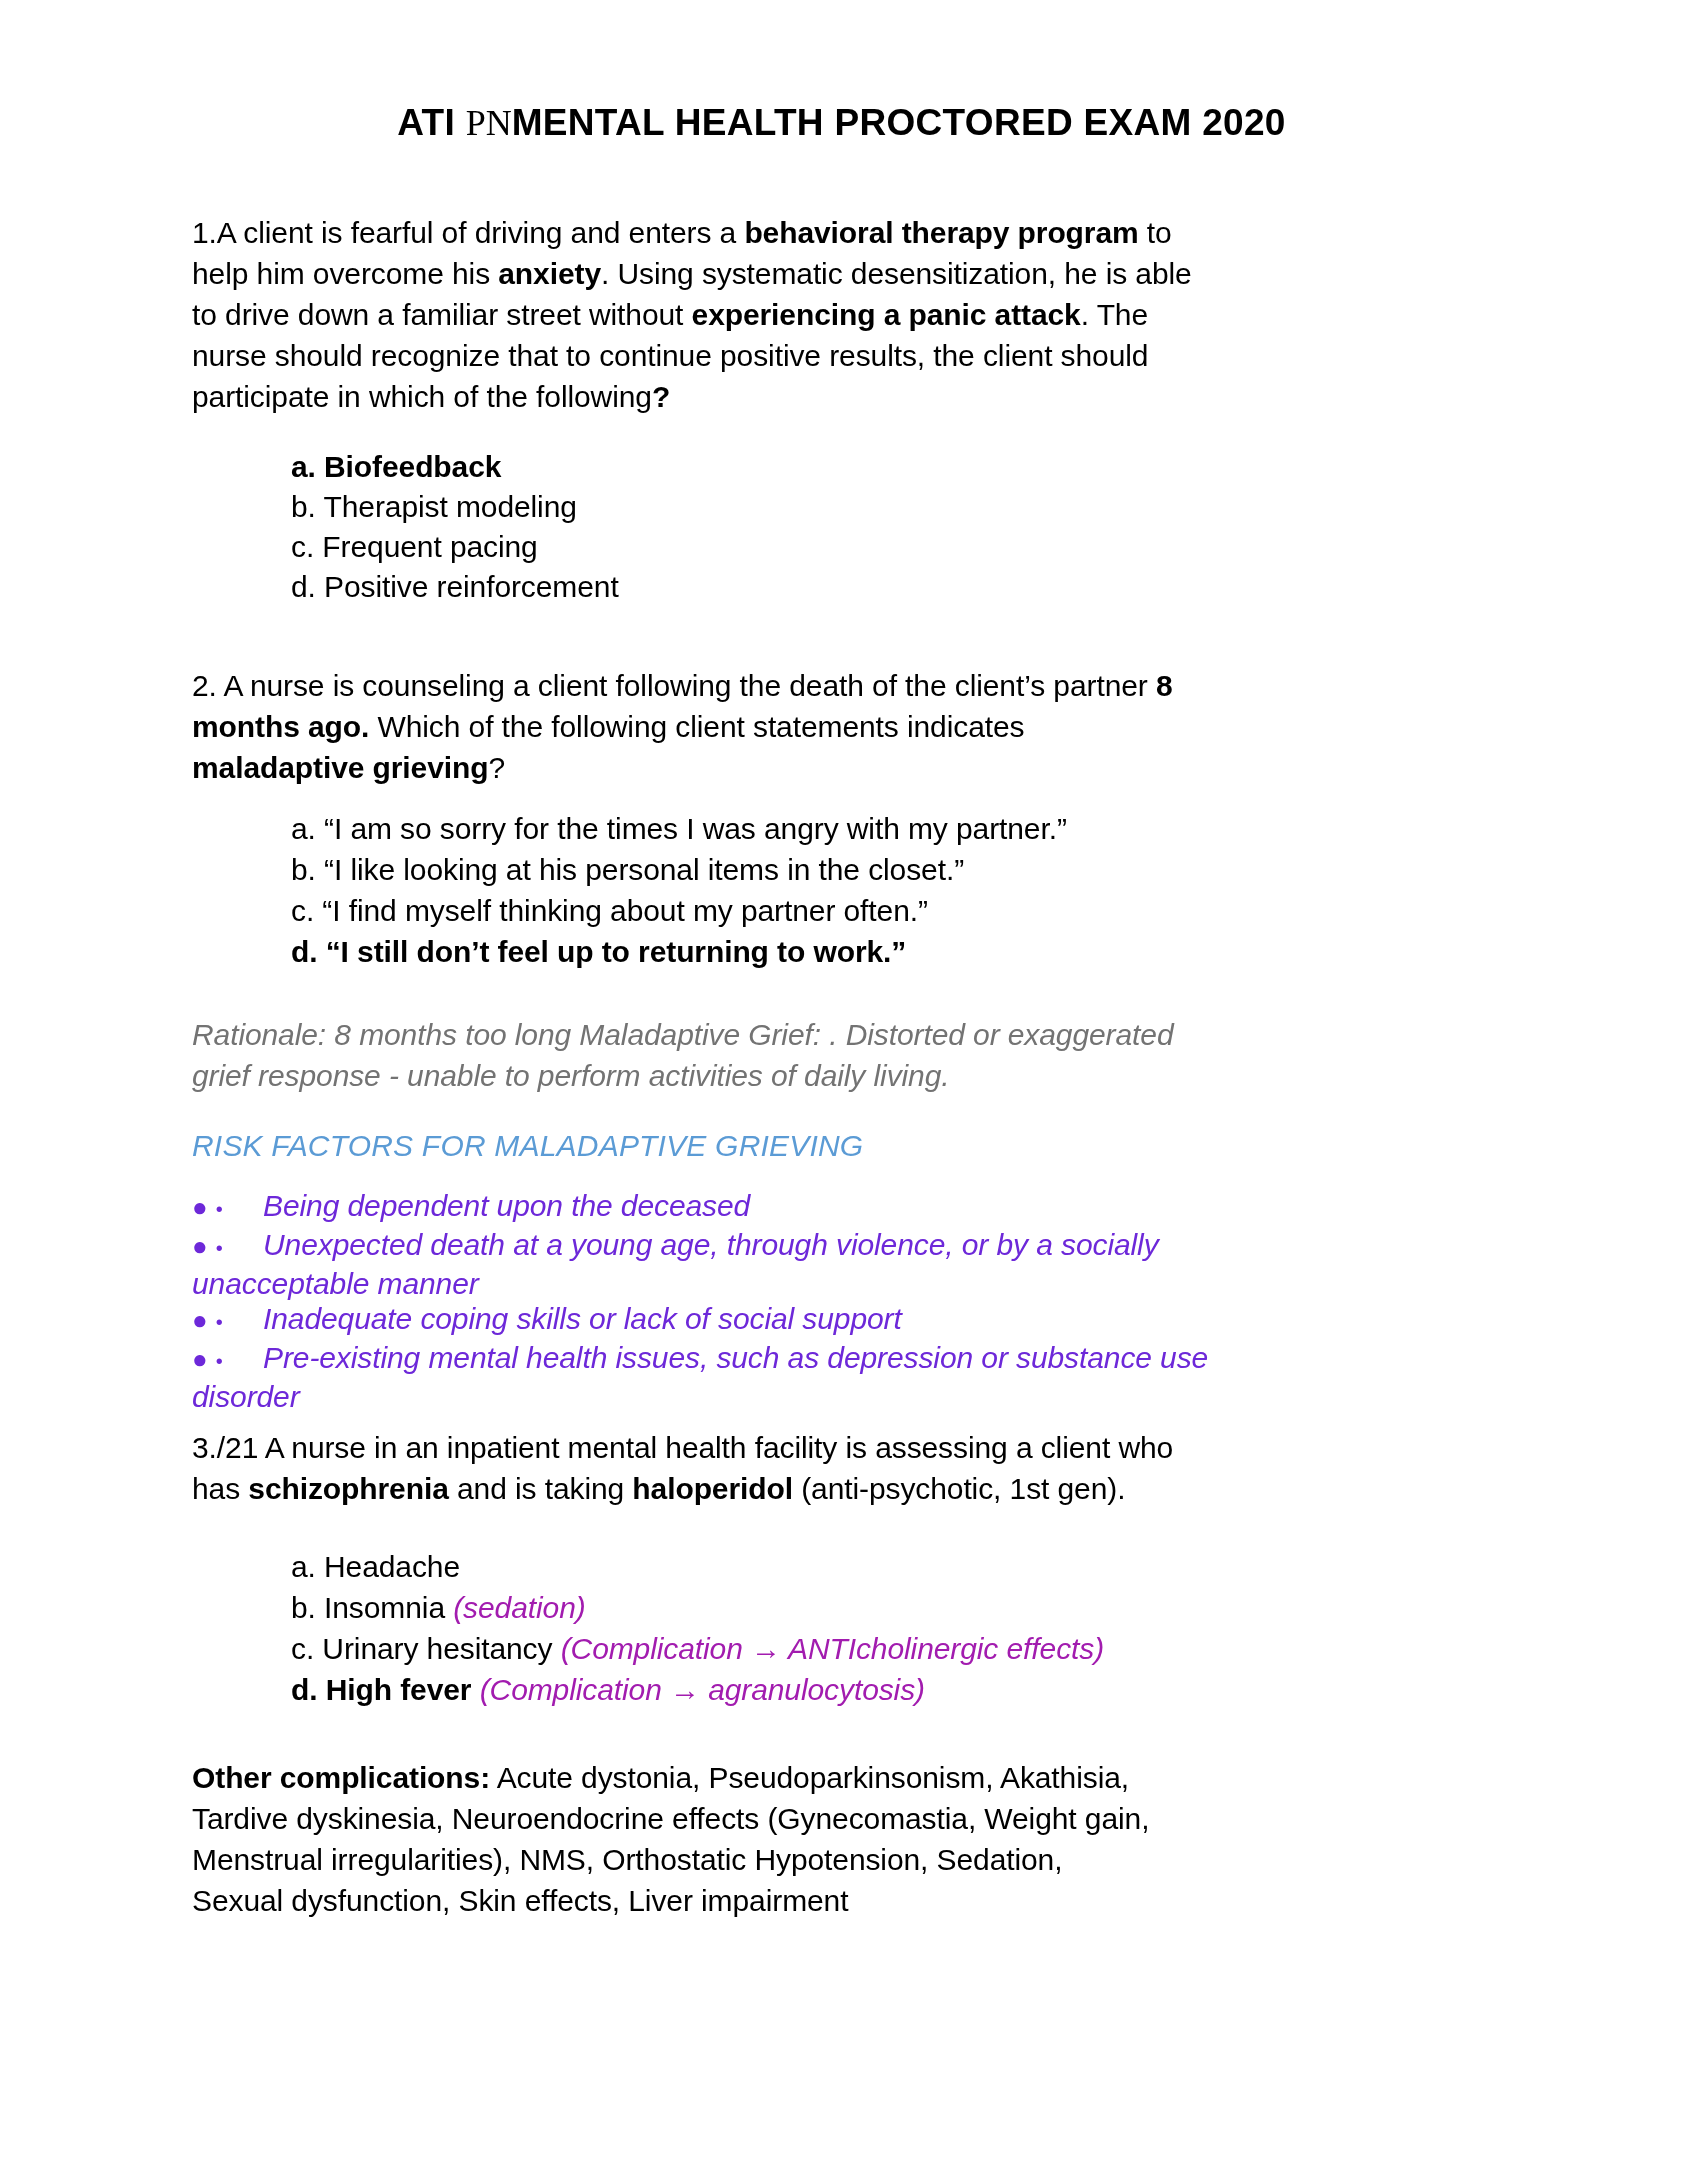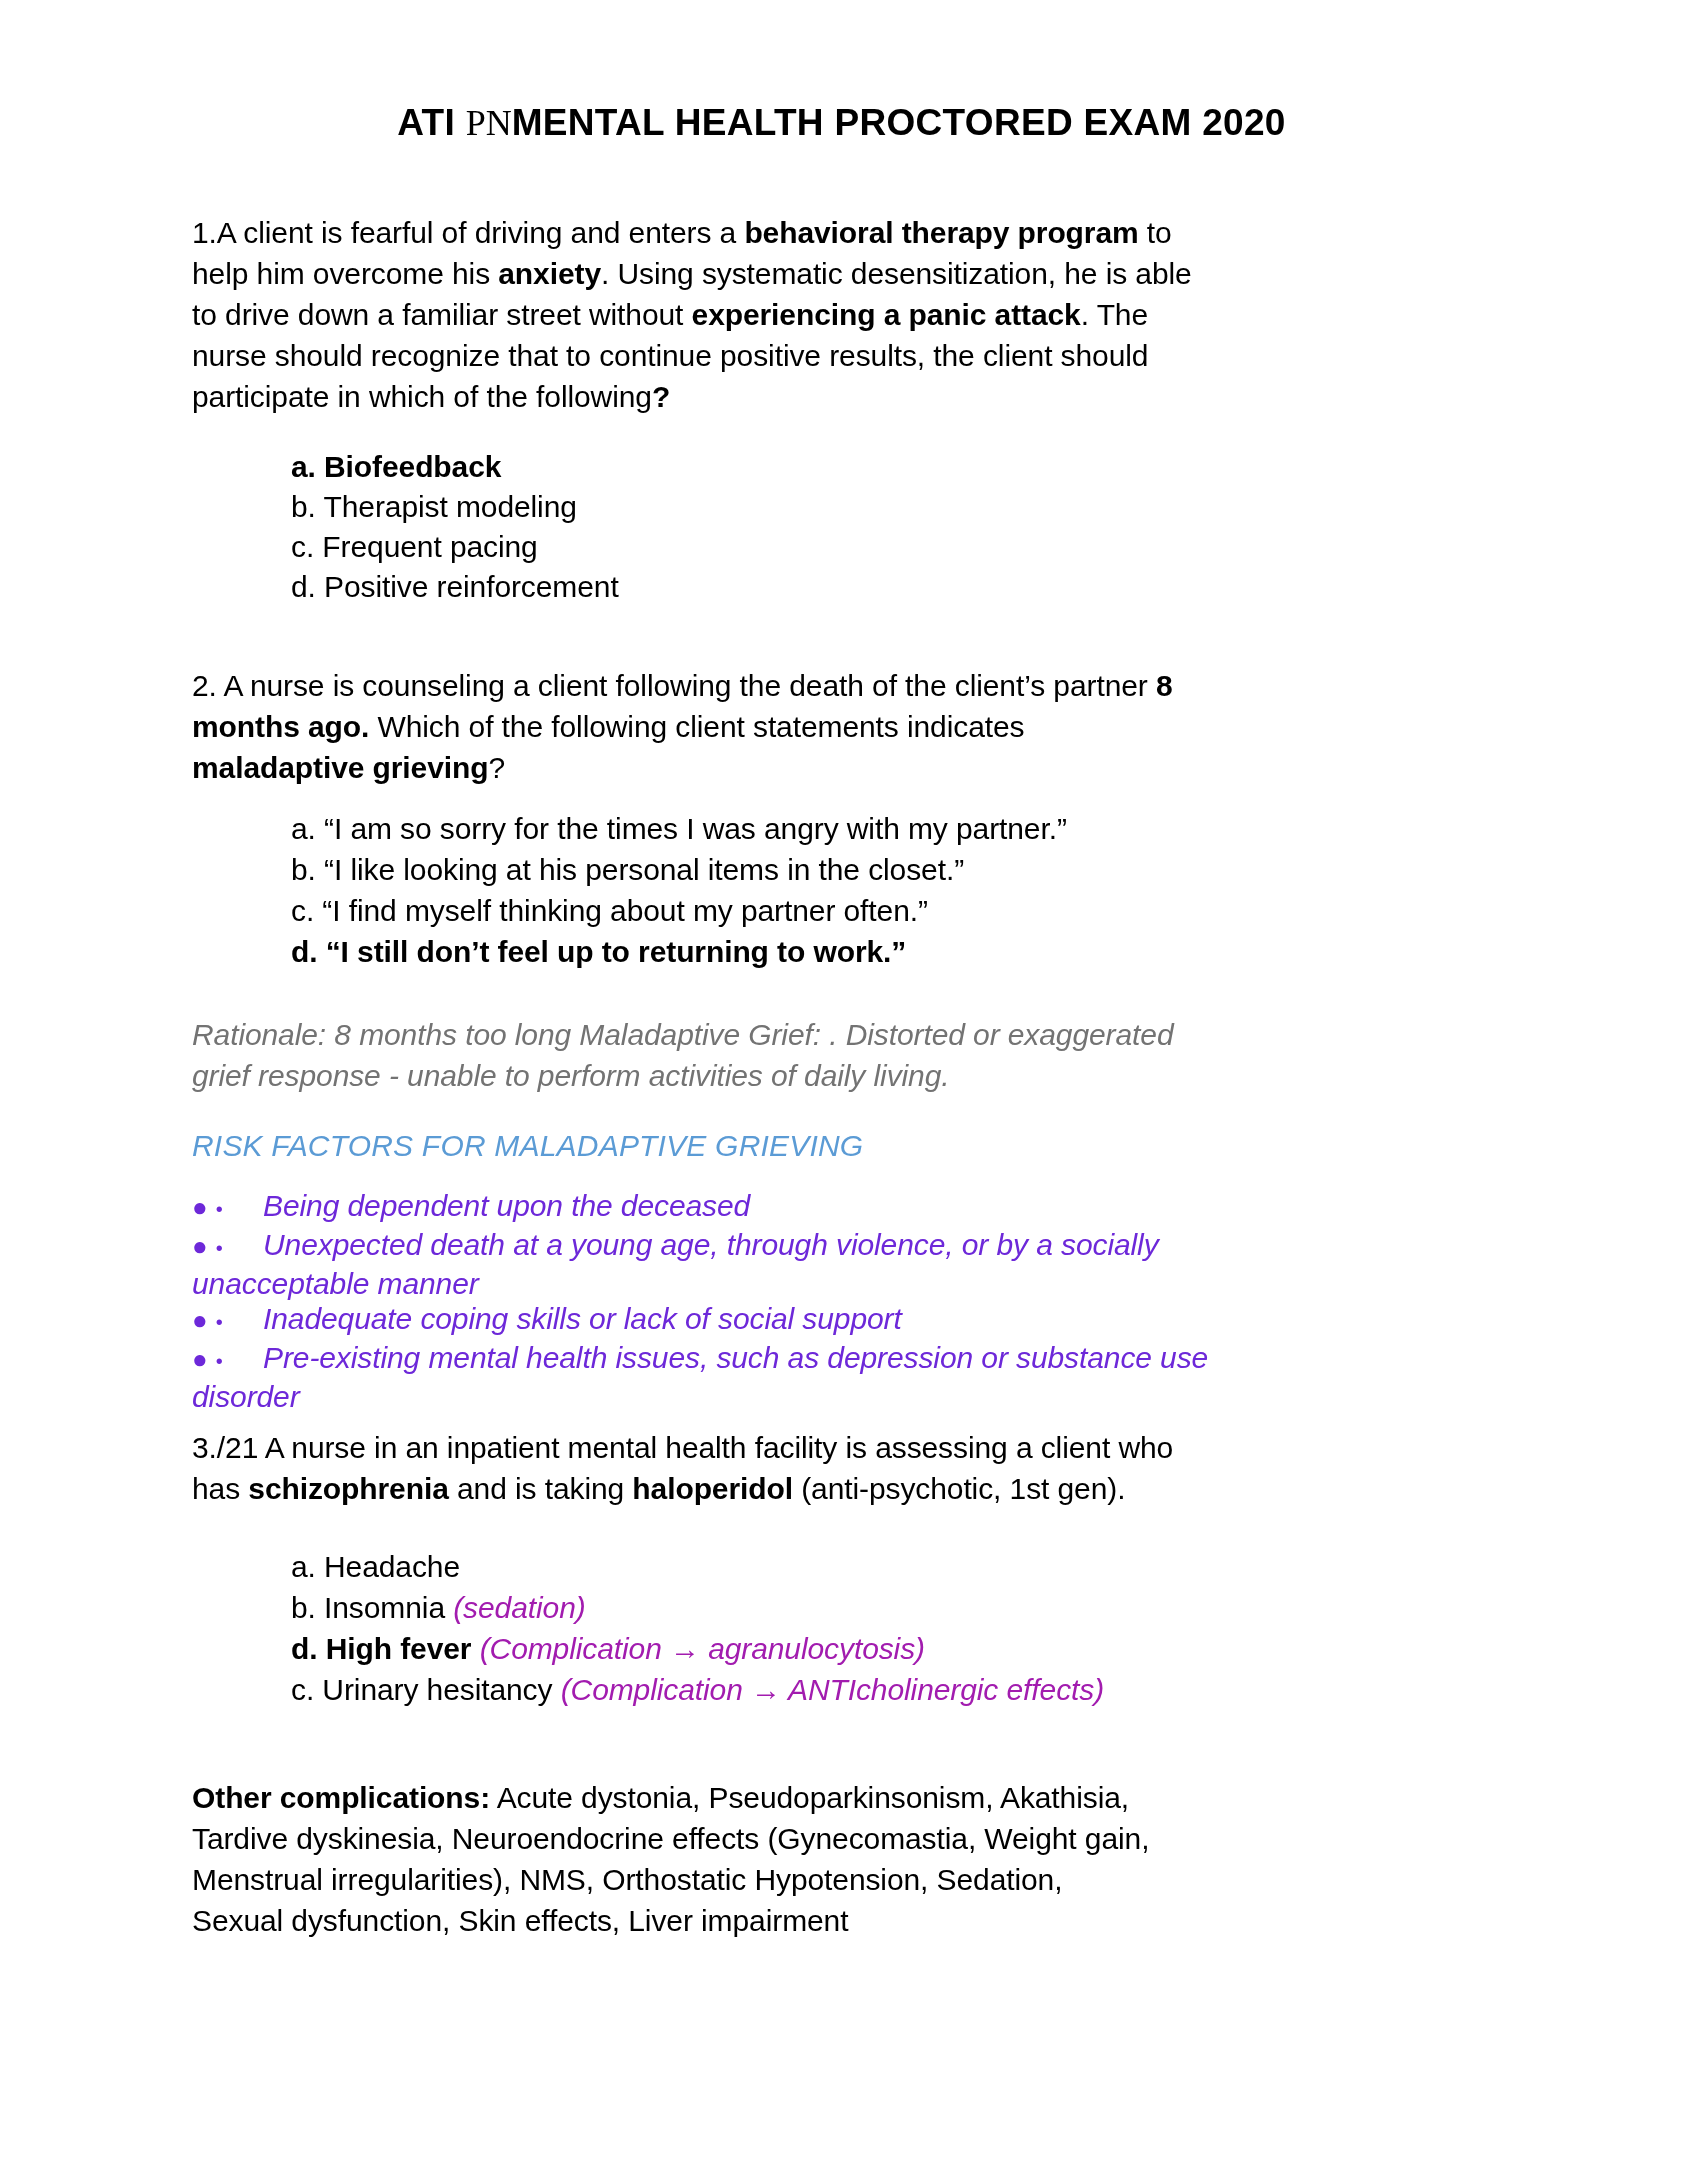--- a/index.html
+++ b/index.html
@@ -160,25 +160,25 @@
   </div>
 
   <div class="block q-body" style="top:1411px; left:192px;margin-top:16px;">
     <span class="nowrap">3./21 A nurse in an inpatient mental health facility is assessing a client who</span><br>
     <span class="nowrap"><span>has </span><b>schizophrenia</b><span> and is taking </span><b>haloperidol</b><span> (anti-psychotic, 1st gen).</span></span><br>
   </div>
 
   <div class="block choices" style="top:1546px; left:192px; line-height:41px;">
     <span class="ci ind"><span>a. Headache</span></span>
     <span class="ci ind"><span>b. Insomnia </span><span class="blue" style="font-style:italic">(sedation)</span></span>
+    <span class="ci ind"><span>c. Urinary hesitancy </span><span class="blue" style="font-style:italic">(Complication  → ANTIcholinergic effects)</span></span>
     <span class="ci ind"><span class="bold">d. </span><b>High fever</b><span class="blue" style="font-style:italic">&nbsp;</span><span class="blue" style="font-style:italic">(Complication → agranulocytosis)</span></span>
-    <span class="ci ind"><span>c. Urinary hesitancy </span><span class="blue" style="font-style:italic">(Complication  → ANTIcholinergic effects)</span></span>
   </div>
 
-  <div class="block q-body" style="top:1757px; left:192px;margin-top:20px;">
+  <div class="block q-body" style="top:1757px; left:192px;">
     <span class="nowrap"><b>Other complications:</b><span> Acute dystonia, Pseudoparkinsonism, Akathisia,</span></span><br>
     <span class="nowrap">Tardive dyskinesia, Neuroendocrine effects (Gynecomastia, Weight gain,</span><br>
     <span class="nowrap">Menstrual irregularities), NMS, Orthostatic Hypotension, Sedation,</span><br>
     <span class="nowrap">Sexual dysfunction, Skin effects, Liver impairment</span>
   </div>
 
 </div>
 
 
 </body></html>

